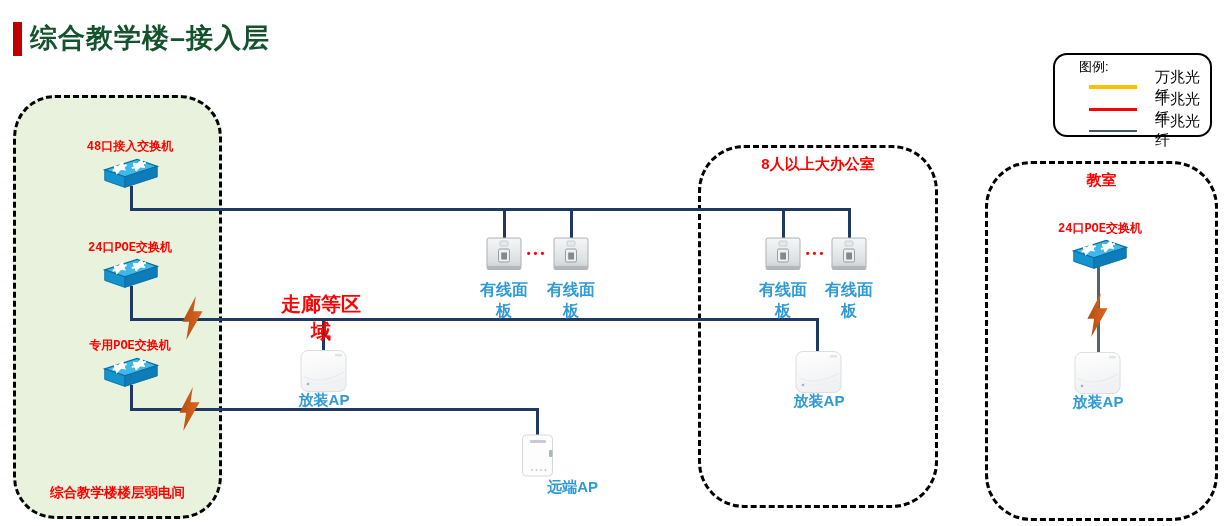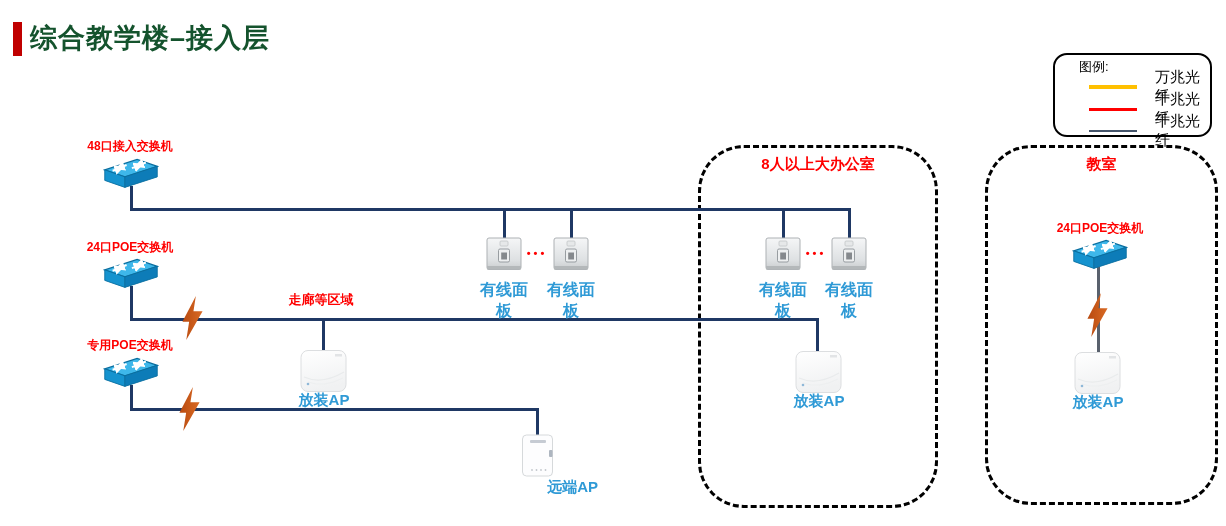--- a/index.html
+++ b/index.html
@@ -25,22 +25,22 @@
   .room-title{position:absolute;left:0;right:0;top:7px;text-align:center;font-size:15px;font-weight:bold;color:#FF0000;}
   .closet-label{position:absolute;left:14px;right:14px;bottom:14px;text-align:center;font-size:13.5px;font-weight:bold;color:#FF0000;}
   
   .cable{position:absolute;z-index:2;}
   .cable.navy{background:#1F3864;}
   .cable.gray{background:#59616D;}
   
   .dev{position:absolute;z-index:3;}
   .bolt{position:absolute;z-index:4;}
   .lbl{position:absolute;z-index:3;text-align:center;font-weight:bold;}
-  .lbl-red{color:#FF0000;font-size:12px;}
-  .lbl-red.big{font-size:13px;}
+  .lbl-red{color:#FF0000;font-size:12px;font-family:Liberation Mono, monospace;}
+  .lbl-red.big{font-size:20px;}
   .lbl-blue{color:#2F9AD6;font-size:15px;}
   .lbl-blue.panel{font-size:16px;}
   .dots{color:#FF0000;font-size:11px;font-weight:bold;letter-spacing:3px;line-height:12px;}
   svg{display:block;}
 </style>
 </head>
 <body>
 
 <div class="canvas">
 
@@ -114,24 +114,27 @@
     <div class="legend-row">
       <div class="legend-swatch mid" style="background: rgb(255, 0, 0);"></div>
       <div class="legend-label">千兆光纤</div>
     </div>
     <div class="legend-row">
       <div class="legend-swatch thin" style="background: rgb(68, 84, 106);"></div>
       <div class="legend-label">千兆光纤</div>
     </div>
   </div>
 
+  <div class="region green" style="left:13px;top:95px;width:209px;height:424px;">
+    <div class="closet-label">综合教学楼楼层弱电间</div>
+  </div>
   <div class="region" style="left:698px;top:145px;width:240px;height:363px;">
     <div class="room-title">8人以上大办公室</div>
   </div>
-  <div class="region" style="left:985px;top:145px;width:233px;height:360px;">
+  <div class="region" style="left:985px;top:161px;width:233px;height:360px;">
     <div class="room-title">教室</div>
   </div>
 
   <div class="cable navy" style="left:130px;top:186px;width:3px;height:24px;"></div>
   <div class="cable navy" style="left:130px;top:208px;width:721px;height:3px;"></div>
   <div class="cable navy" style="left:503px;top:208px;width:3px;height:31px;"></div>
   <div class="cable navy" style="left:570px;top:208px;width:3px;height:31px;"></div>
   <div class="cable navy" style="left:782px;top:208px;width:3px;height:31px;"></div>
   <div class="cable navy" style="left:848px;top:208px;width:3px;height:31px;"></div>
   <div class="cable navy" style="left:130px;top:286px;width:3px;height:34px;"></div>

